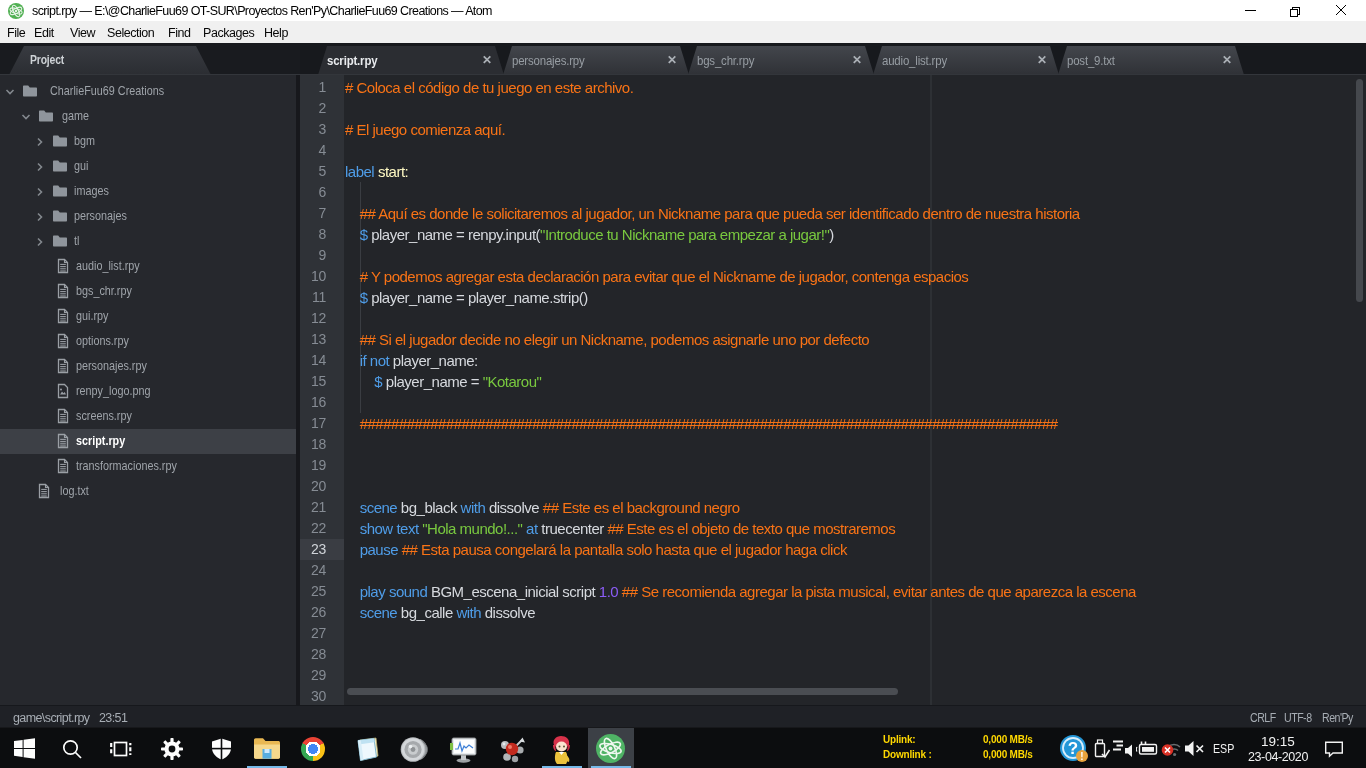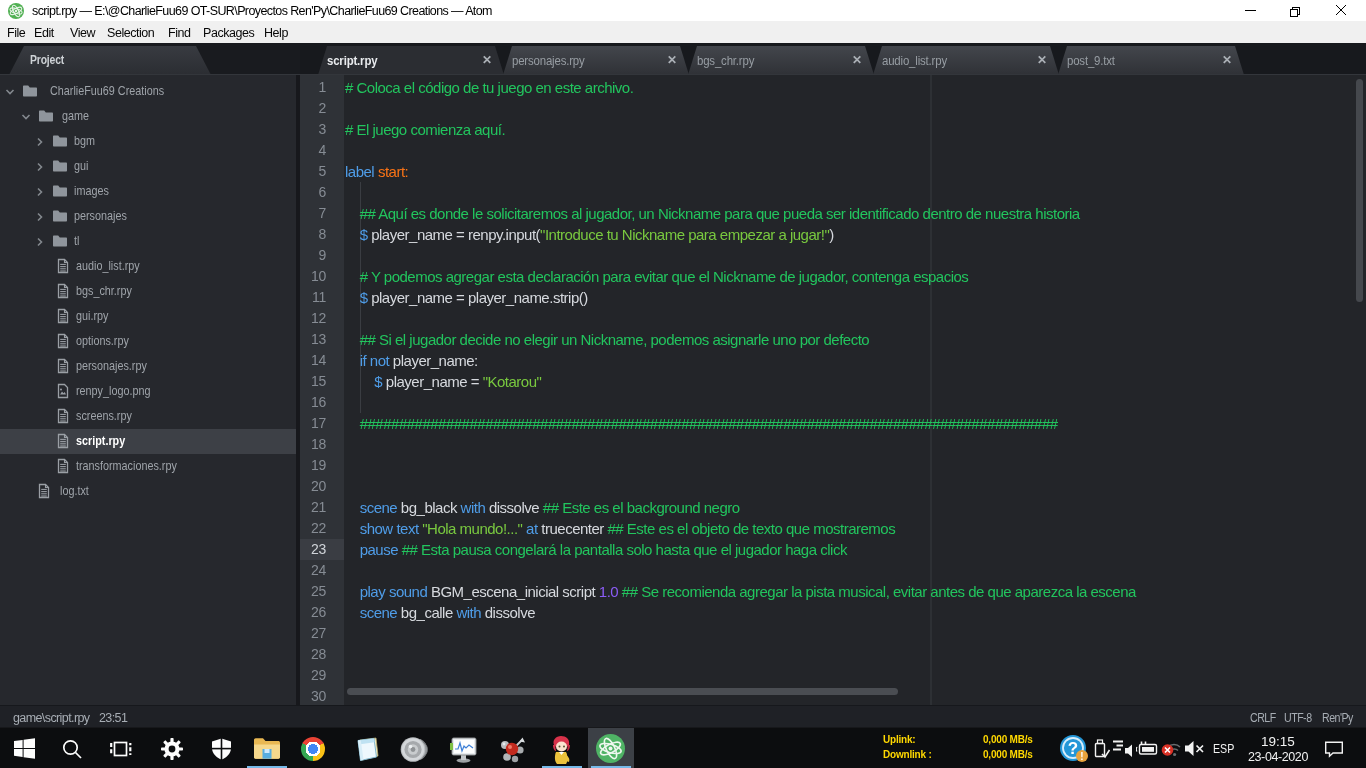--- a/index.html
+++ b/index.html
@@ -43,24 +43,24 @@
   .ticon { position:absolute; top:5px; }
 
   
   #divider { left:296px; top:32px; width:4px; height:630px; background:#17181c; }
   #editor { left:300px; top:32px; width:1066px; height:630px; background:#232529; overflow:hidden; }
   #gutter { position:absolute; left:0; top:0; width:44px; height:630px; background:#2f3237; }
   .lnum { position:absolute; left:0; width:26px; text-align:right; font-size:14px; line-height:21px; color:#868c94; letter-spacing:-0.3px; }
   .lnum.cur { color:#d0d4d9; }
   #curline { position:absolute; left:0px; top:464px; width:44px; height:21px; background:#3a3d43; }
   .cl { position:absolute; left:45px; font-size:15px; line-height:21px; letter-spacing:-0.5px; white-space:pre; color:#d6d9de; }
-  .cl .c { color:#22c55e; }
+  .cl .c { color:#f97316; }
   .cl .k { color:#4f9de8; }
   .cl .s { color:#79c93f; }
-  .cl .o { color:#f97316; }
+  .cl .o { color:#fef9c3; }
   .cl .n { color:#8b5cf6; }
   #indentguide { position:absolute; left:60px; top:107px; width:1px; height:231px; background:#3a3d42; }
   #wrapguide { position:absolute; left:630px; top:0; width:2px; height:630px; background:#2d3034; }
   #vscroll { position:absolute; left:1056px; top:4px; width:7px; height:223px; background:#45484d; border-radius:4px; }
   #hscroll { position:absolute; left:47px; top:613px; width:551px; height:7px; background:#4a4d52; border-radius:4px; }
 
   
   #statusbar { left:0; top:705px; width:1366px; height:22px; background:#1f2126; border-top:1px solid #16181c; }
   .st { position:absolute; top:4.5px; font-size:12.5px; color:#a7adb4; letter-spacing:-0.6px; }
 

